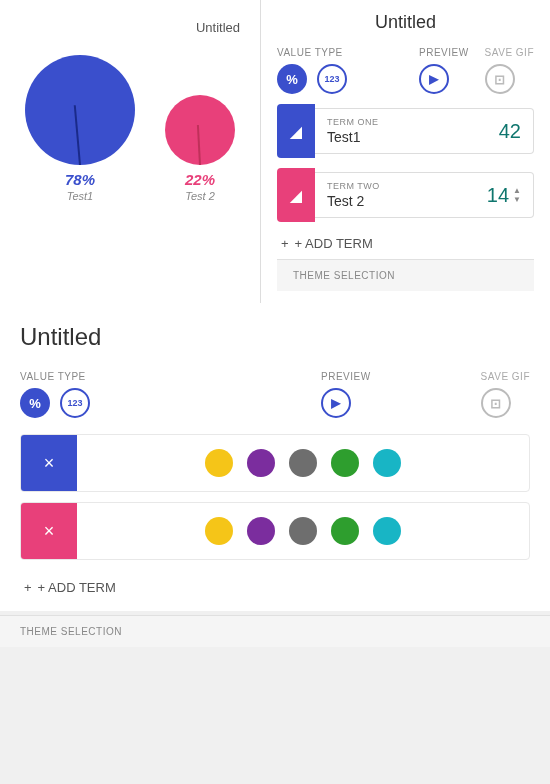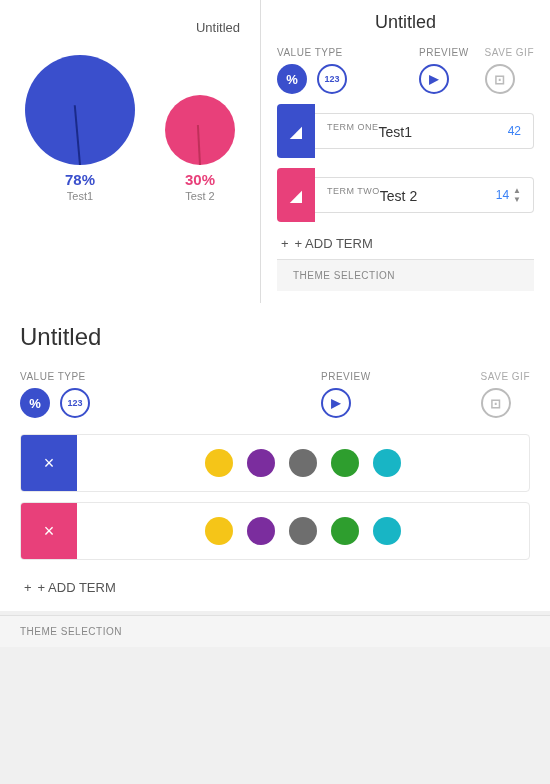--- a/index.html
+++ b/index.html
@@ -30,20 +30,21 @@
       margin-right: 10px;
       margin-bottom: 10px;
     }
 
     .circles-row {
       display: flex;
       align-items: flex-end;
       justify-content: space-between;
       gap: 30px;
       margin-top: 10px;
+      font-style: italic;
     }
 
     .circle-item {
       display: flex;
       flex-direction: column;
       align-items: center;
     }
 
     .circle-wrapper {
       position: relative;
@@ -183,38 +184,39 @@
       border: 1px solid #ddd;
       border-left: none;
       border-radius: 0 4px 4px 0;
       display: flex;
       align-items: center;
       justify-content: space-between;
     }
 
     .term-info {
       display: flex;
+      flex-direction: column;
     }
 
     .term-label {
       font-size: 9px;
       color: #888;
       text-transform: uppercase;
       letter-spacing: 0.5px;
     }
 
     .term-name {
       font-size: 14px;
       color: #333;
       margin-top: 2px;
     }
 
     .term-value {
-      font-size: 12px;
-      color: #3b82f6;
+      font-size: 20px;
+      color: #0f766e;
       font-weight: 500;
     }
 
     .term-value-with-spinner {
       display: flex;
       align-items: center;
       gap: 4px;
     }
 
     .spinner-arrows {
@@ -396,21 +398,21 @@
           <div class="circle-line-big"></div>
         </div>
         <div class="circle-label-pct blue">78%</div>
         <div class="circle-label-name">Test1</div>
       </div>
       <div class="circle-item">
         <div class="circle-wrapper">
           <div class="small-circle"></div>
           <div class="circle-line-small"></div>
         </div>
-        <div class="circle-label-pct pink">30%</div>
+        <div class="circle-label-pct pink">22%</div>
         <div class="circle-label-name">Test 2</div>
       </div>
     </div>
   </div>
 
   <div class="config-panel-top">
     <div class="panel-title">Untitled</div>
 
     <div style="display:flex; align-items:flex-start; gap:16px; margin-bottom:10px;">
       <div style="flex:1;">

